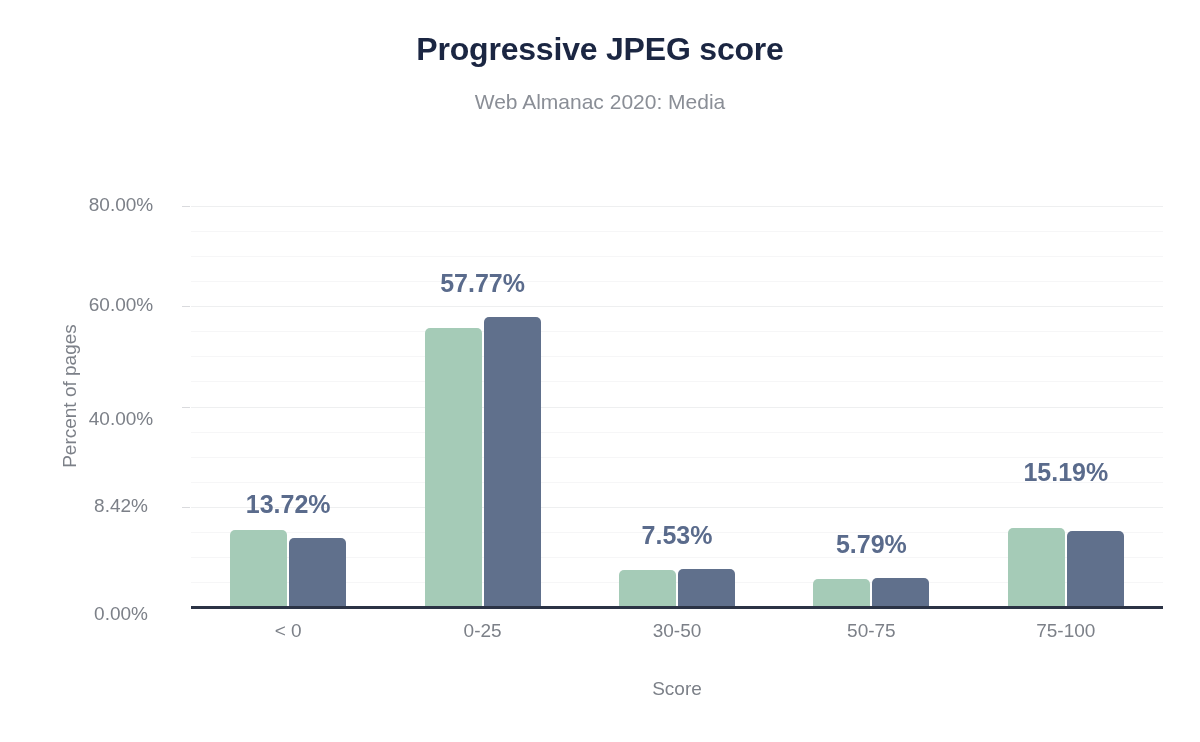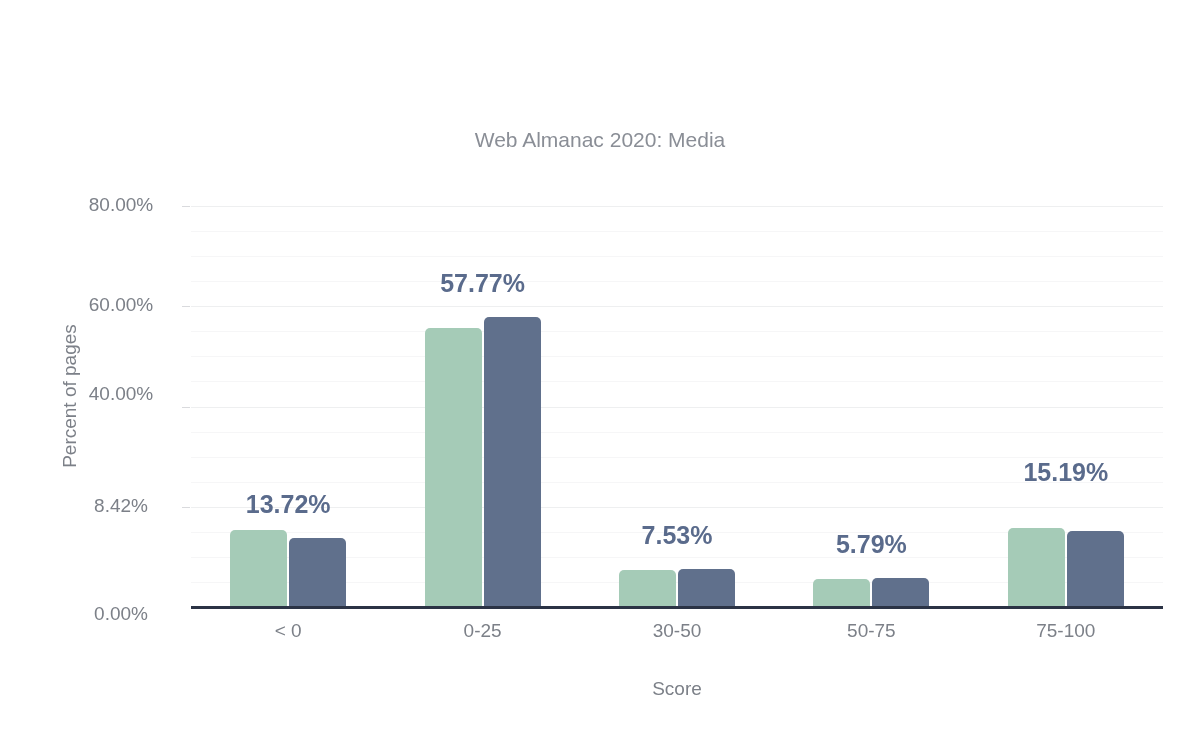--- a/index.html
+++ b/index.html
@@ -39,21 +39,20 @@
   .chart-subtitle {
     position: absolute;
     left: 0;
     top: 90px;
     width: 1200px;
     text-align: center;
     font-size: 21px;
     font-weight: normal;
     color: #8a8e96;
     white-space: nowrap;
-    margin-top: 38px;
   }
 
   
   .legend {
     position: absolute;
     left: 0;
     top: 141px;
     width: 1200px;
     display: flex;
     justify-content: center;
@@ -169,20 +168,21 @@
     color: #5a6b8c;
     white-space: nowrap;
     transform: translateX(-50%);
   }
 </style>
 </head>
 <body>
 
 <div id="chart-root">
 
+  <div class="chart-title">Progressive JPEG score</div>
   <div class="chart-subtitle">Web Almanac 2020: Media</div>
 
 
   <div id="plot">
       <div class="gridline major" style="top: 401px;"></div>
       <div class="gridline" style="top: 375.938px;"></div>
       <div class="gridline" style="top: 350.875px;"></div>
       <div class="gridline" style="top: 325.812px;"></div>
       <div class="gridline major" style="top: 300.75px;"></div>
       <div class="gridline" style="top: 275.688px;"></div>
@@ -210,21 +210,21 @@
     </div>
 
   <div class="axis-line"></div>
 
   <div class="yaxis-title">Percent of pages</div>
   <div class="xaxis-title">Score</div>
 
 <div class="ytick-label" style="left: 66px; top: 595px; margin-top: 8px;">0.00%</div>
     <div class="ytick-label" style="left: 66px; top: 494.75px;">8.42%</div>
     <div class="ytick-mark" style="left: 182px; top: 506.75px;"></div>
-    <div class="ytick-label" style="left: 66px; top: 383px;">40.00%</div>
+    <div class="ytick-label" style="left: 66px; top: 408px;">40.00%</div>
     <div class="ytick-mark" style="left: 182px; top: 406.5px;"></div>
     <div class="ytick-label" style="left: 66px; top: 294.25px;">60.00%</div>
     <div class="ytick-mark" style="left: 182px; top: 306.25px;"></div>
     <div class="ytick-label" style="left: 66px; top: 194px;">80.00%</div>
     <div class="ytick-mark" style="left: 182px; top: 206px;"></div>
     <div class="data-label" style="left: 288.2px; top: 490.228px;">13.72%</div>
     <div class="xtick-label" style="left: 288.2px;">&lt; 0</div>
     <div class="data-label" style="left: 482.6px; top: 269.428px;">57.77%</div>
     <div class="xtick-label" style="left: 482.6px;">0-25</div>
     <div class="data-label" style="left: 677px; top: 521.256px;">7.53%</div>

